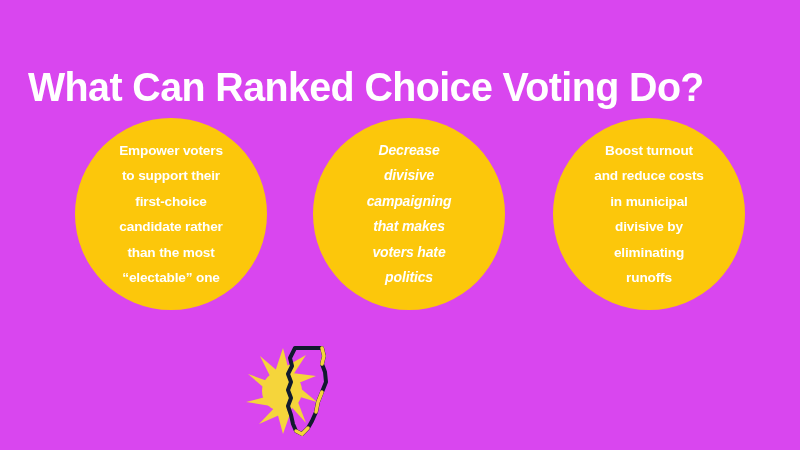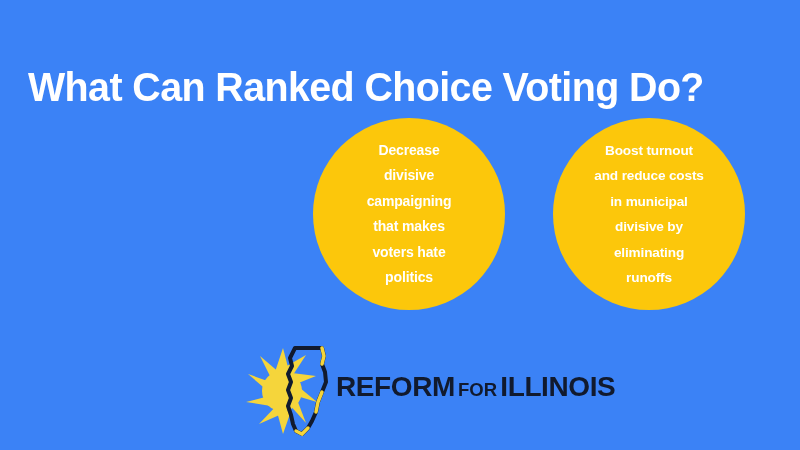--- a/index.html
+++ b/index.html
@@ -11,21 +11,21 @@
     width: 800px;
     height: 450px;
     overflow: hidden;
     font-family: "Liberation Sans", sans-serif;
     background: #00ADEE;
   }
   #slide {
     position: relative;
     width: 800px;
     height: 450px;
-    background: #3b82f6;
+    background: #d946ef;
     overflow: hidden;
   }
 
   
   #title {
     position: absolute;
     left: 28px;
     top: 36px;
     width: 760px;
     font-family: "Liberation Sans", sans-serif;
@@ -68,21 +68,21 @@
     color: #FFFFFF;
     font-family: "Liberation Sans", sans-serif;
     font-weight: bold;
     font-size: 13.6px;
     line-height: 25.5px;
     text-align: center;
     letter-spacing: -0.15px;
     white-space: pre-line;
     width: 100%;
   }
-  .circle-2 .circle-text { font-size: 14px; }
+  .circle-2 .circle-text { font-size: 14px; font-style: italic; }
   .circle-3 .circle-text { font-size: 13.6px; }
 
   
   #logo {
     position: absolute;
     left: 236px;
     top: 342px;
     width: 332px;
     height: 98px;
   }
@@ -121,20 +121,28 @@
 </style>
 </head>
 <body>
 
 <div id="slide">
 
   <h1 id="title">What Can Ranked Choice Voting Do?</h1>
 
   <div id="circles">
 
+    <div class="circle circle-1">
+      <div class="circle-text">Empower voters
+to support their
+first-choice
+candidate rather
+than the most
+“electable” one</div>
+    </div>
 
     <div class="circle circle-2">
       <div class="circle-text">Decrease
 divisive
 campaigning
 that makes
 voters hate
 politics</div>
     </div>
 
@@ -168,19 +176,16 @@
         <circle cx="46" cy="49" r="20"></circle>
       </g>
 
       <path d="M59,6 L86,6 L88,14 L86,22 L89,30 L90,40 L86,50 L82,60 L80,70 L76,79 L72,86 L66,92 L60,89 L57,82 L55,73 L52,64 L55,56 L52,48 L55,40 L52,32 L56,24 L54,16 Z" fill="none" stroke="#111A2E" stroke-width="4" stroke-linejoin="round"></path>
 
       <path d="M86,6 L88,14 L86,22" fill="none" stroke="#F5D53B" stroke-width="3.5" stroke-linecap="round"></path>
       <path d="M86,50 L82,60 L80,70" fill="none" stroke="#F5D53B" stroke-width="3.5" stroke-linecap="round"></path>
       <path d="M72,86 L66,92 L60,89" fill="none" stroke="#F5D53B" stroke-width="3.5" stroke-linecap="round"></path>
     </svg>
 
-    <div id="logo-wordmark">
-      <span class="wm-main">REFORM</span><span class="wm-small">FOR</span><span class="wm-main">ILLINOIS</span>
-    </div>
 
   </div>
 
 </div>
 
 </body></html>

